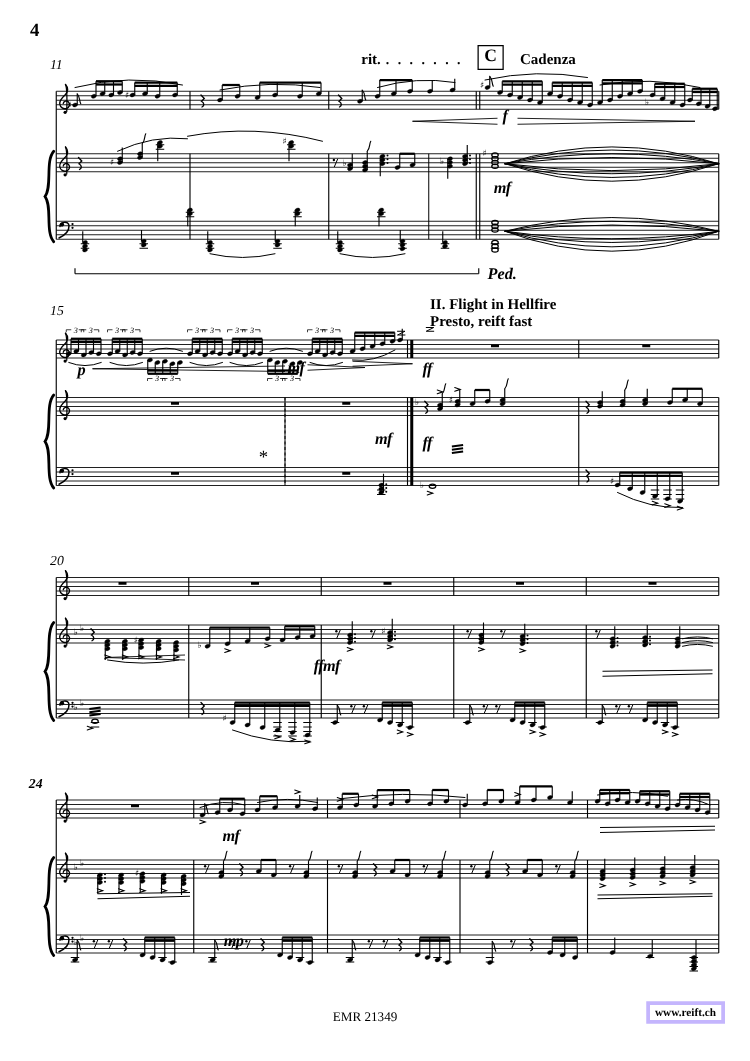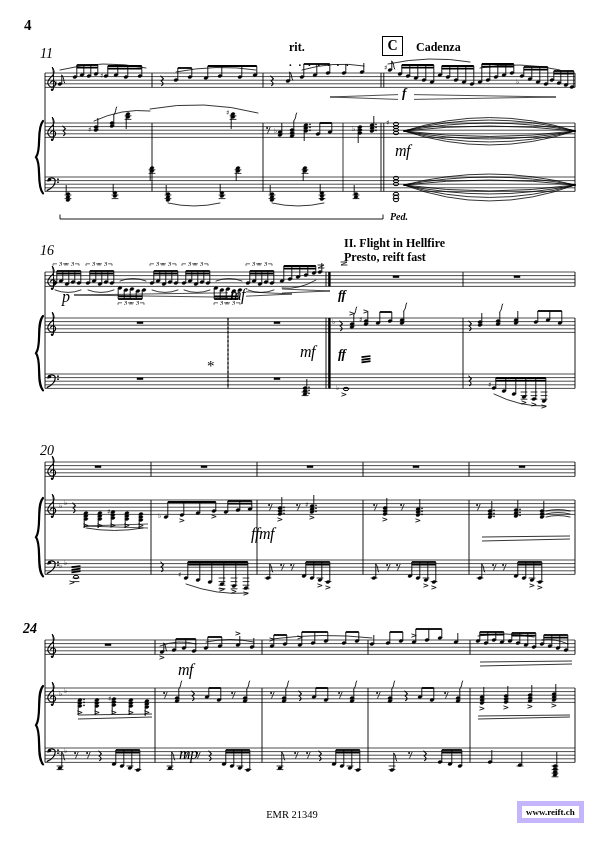--- a/index.html
+++ b/index.html
@@ -4,36 +4,36 @@
 <style>
   html,body{margin:0;padding:0;background:#e8e8e8;}
   .page{
     position:relative;width:600px;height:849px;margin:0 auto;
     background:#ffffff;overflow:hidden;
     font-family:"Liberation Serif",serif;color:#000;
   }
   #notation{position:absolute;left:0;top:0;}
   .t{position:absolute;white-space:nowrap;line-height:1;}
   .pagenum{font-size:15px;font-weight:bold;}
-  .mnum{font-size:14px;font-style:italic;}
+  .mnum{font-size:11px;font-style:italic;}
   .bold12{font-size:12px;font-weight:bold;}
   .dyn{font-size:13px;font-weight:bold;font-style:italic;letter-spacing:-0.5px;}
-  .dyn-sm{font-size:16px;font-weight:normal;font-style:italic;letter-spacing:-0.5px;}
+  .dyn-sm{font-size:13px;font-weight:bold;font-style:italic;letter-spacing:-0.5px;}
   .ritrow{display:flex;gap:4px;align-items:baseline;}
   .dots{font-weight:bold;font-size:11px;letter-spacing:2px;}
   .rehearsal-box{
     width:19px;height:18px;border:1.4px solid #000;
     display:flex;align-items:center;justify-content:center;
     font-size:14px;font-weight:bold;background:#fff;
   }
-  .ped{font-size:10px;font-weight:bold;font-style:italic;}
+  .ped{font-size:13px;font-weight:bold;font-style:italic;}
   .asterisk{font-size:15px;}
   .footer-catalog{left:0;top:810px;width:584px;text-align:center;font-size:10.5px;}
   .site-box{
-    left:517px;top:801px;border:5px solid #c4b5fd;padding:2px 4px 1px 4px;
+    left:517px;top:801px;border:3px solid #c4b5fd;padding:2px 4px 1px 4px;
     font-size:9px;font-weight:bold;background:#fff;
   }
 </style>
 </head>
 <body>
 
 <div class="page">
   <svg id="notation" width="600" height="849" viewBox="0 0 600 849">
       <line x1="45" y1="73" x2="575" y2="73" stroke="#000" stroke-width="0.7"></line>
       <line x1="45" y1="76.6" x2="575" y2="76.6" stroke="#000" stroke-width="0.7"></line>
@@ -1309,31 +1309,31 @@
       <line x1="556.8" y1="775" x2="556.8" y2="752" stroke="#000" stroke-width="0.9"></line>
       <line x1="551.6" y1="766" x2="558.4" y2="766" stroke="#000" stroke-width="0.8"></line>
       <line x1="551.6" y1="769.6" x2="558.4" y2="769.6" stroke="#000" stroke-width="0.8"></line>
       <line x1="551.6" y1="773.2" x2="558.4" y2="773.2" stroke="#000" stroke-width="0.8"></line>
       <line x1="551.6" y1="776.8" x2="558.4" y2="776.8" stroke="#000" stroke-width="0.8"></line>
     </svg>
 
   <div class="t pagenum" style="left:24px;top:18px;">4</div>
 
   <div class="t mnum" style="left:40px;top:47px;">11</div>
-  <div class="t ritrow" style="left:289px;top:41px;flex-direction:column;">
+  <div class="t ritrow" style="left:289px;top:41px;">
     <span class="bold12">rit.</span>
     <span class="dots">. . . . . . .</span>
   </div>
   <div class="t rehearsal-box" style="left:382px;top:36px;">C</div>
   <div class="t bold12" style="left:416px;top:41px;">Cadenza</div>
   <div class="t dyn" style="left:402px;top:86px;">f</div>
   <div class="t dyn-sm" style="left:395px;top:143px;">mf</div>
   <div class="t ped" style="left:390px;top:212px;">Ped.</div>
 
-  <div class="t mnum" style="left:40px;top:244px;">16</div>
+  <div class="t mnum" style="left:40px;top:244px;">15</div>
   <div class="t bold12" style="left:344px;top:237px;text-align:center;">II. Flight in Hellfire</div>
   <div class="t bold12" style="left:344px;top:251px;">Presto, reift fast</div>
   <div class="t dyn-sm" style="left:62px;top:289px;">p</div>
   <div class="t dyn-sm" style="left:230px;top:287px;">mf</div>
   <div class="t dyn" style="left:338px;top:288px;">ff</div>
   <div class="t dyn-sm" style="left:300px;top:344px;">mf</div>
   <div class="t dyn" style="left:338px;top:347px;">ff</div>
   <div class="t asterisk" style="left:207px;top:359px;">*</div>
 
   <div class="t mnum" style="left:40px;top:444px;">20</div>

